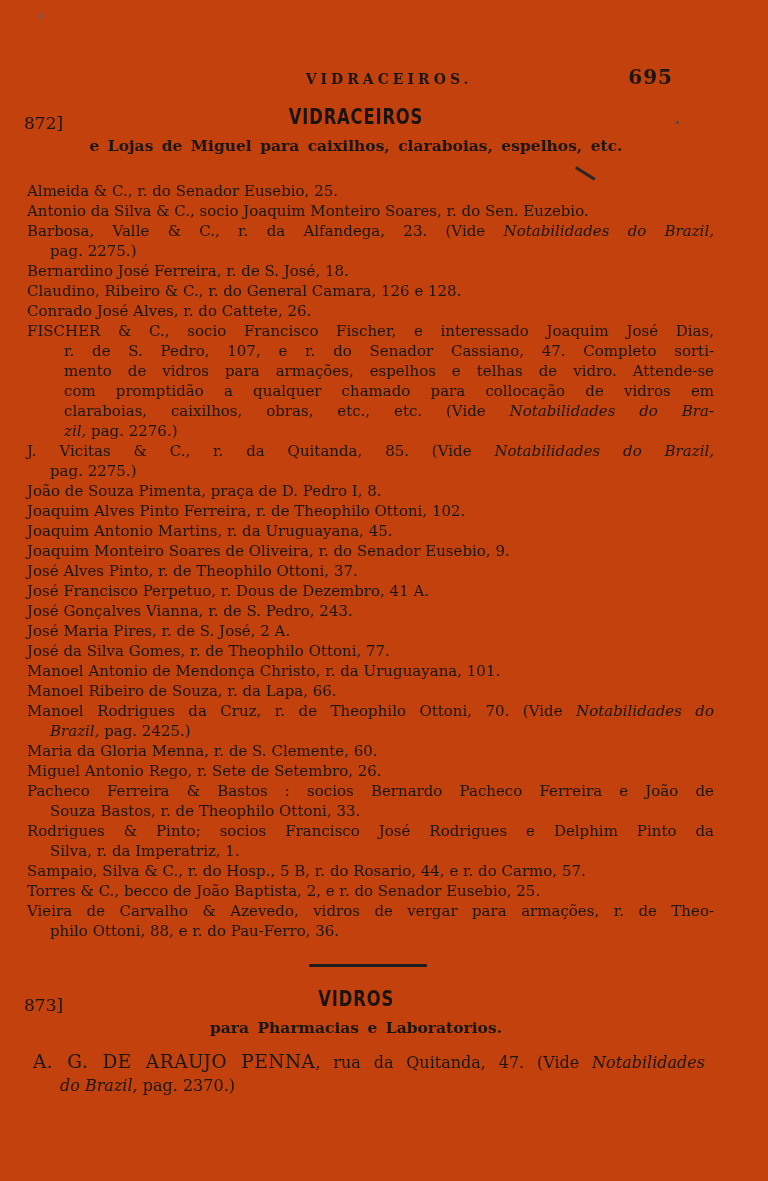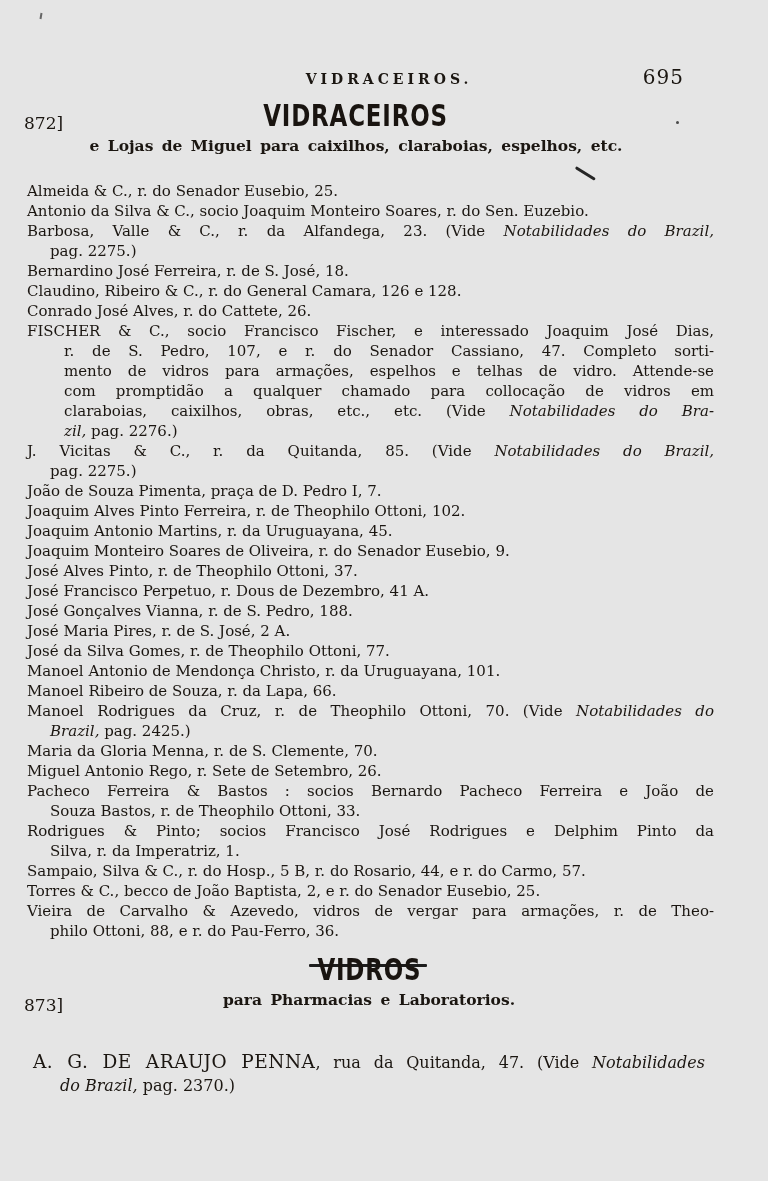--- a/index.html
+++ b/index.html
@@ -4,42 +4,42 @@
 <style>
   html, body { margin: 0; padding: 0; }
   body {
     width: 768px; height: 1181px;
     background: #ffffff;
     font-family: "DejaVu Serif", "Liberation Serif", serif;
     color: #1b1611;
     position: relative;
     overflow: hidden;
   }
-  .page { position: absolute; inset: 0; background: #e5e5e5; }
+  .page { position: absolute; inset: 0; background: #c2410c; }
 
   
   .running-head {
     position: absolute; top: 71px; left: 50%; transform: translateX(-47%);
     font-weight: bold; font-size: 14px; letter-spacing: 4px;
   }
   .page-number {
-    position: absolute; top: 65px; right: 84px;
-    font-weight: normal; font-size: 20px; letter-spacing: 1px;
+    position: absolute; top: 65px; right: 95px;
+    font-weight: bold; font-size: 20px; letter-spacing: 1px;
   }
 
   
   .ref-number { position: absolute; left: 24px; font-size: 17px; }
   .ref-1 { top: 113px; }
   .ref-2 { top: 995px; }
   .center-col { position: absolute; left: 0; width: 712px; text-align: center; }
   .head-1 { top: 104px; }
-  .head-2 { top: 958px; padding-left: 13px; }
+  .head-2 { top: 986px; }
   .section-title {
     margin: 0; font-family: "DejaVu Sans", "Liberation Sans", sans-serif;
-    font-weight: bold; font-size: 28px; line-height: 26px; color: #191410;
+    font-weight: bold; font-size: 20px; line-height: 26px; color: #191410;
   }
   .section-title .squeeze { display: inline-block; transform: scaleX(0.82) scaleY(1.05); transform-origin: center; letter-spacing: 1px; }
   .section-subtitle {
     margin: 7px 0 0 0; font-weight: bold; font-size: 15.5px; line-height: 18px;
     word-spacing: 3px;
   }
 
   
   .entries { position: absolute; font-size: 15px; }
   .entries-1 { top: 181px; left: 27px; width: 687px; line-height: 20px; }
@@ -115,58 +115,58 @@
         <span class="ln j"><span>mento de vidros para armações, espelhos e telhas de vidro. Attende-se</span></span>
         <span class="ln j"><span>com promptidão a qualquer chamado para collocação de vidros em</span></span>
         <span class="ln j"><span>claraboias, caixilhos, obras, etc., etc. (Vide </span><i>Notabilidades do Bra-</i></span>
         <span class="ln"><i>zil,</i><span> pag. 2276.)</span></span>
       </p>
       <p class="entry">
         <span class="ln j"><span>J. Vicitas &amp; C., r. da Quitanda, 85. (Vide </span><i>Notabilidades do Brazil,</i></span>
         <span class="ln"><span>pag. 2275.)</span></span>
       </p>
       <p class="entry">
-        <span class="ln"><span>João de Souza Pimenta, praça de D. Pedro I, 7.</span></span>
+        <span class="ln"><span>João de Souza Pimenta, praça de D. Pedro I, 8.</span></span>
       </p>
       <p class="entry">
         <span class="ln"><span>Joaquim Alves Pinto Ferreira, r. de Theophilo Ottoni, 102.</span></span>
       </p>
       <p class="entry">
         <span class="ln"><span>Joaquim Antonio Martins, r. da Uruguayana, 45.</span></span>
       </p>
       <p class="entry">
         <span class="ln"><span>Joaquim Monteiro Soares de Oliveira, r. do Senador Eusebio, 9.</span></span>
       </p>
       <p class="entry">
         <span class="ln"><span>José Alves Pinto, r. de Theophilo Ottoni, 37.</span></span>
       </p>
       <p class="entry">
         <span class="ln"><span>José Francisco Perpetuo, r. Dous de Dezembro, 41 A.</span></span>
       </p>
       <p class="entry">
-        <span class="ln"><span>José Gonçalves Vianna, r. de S. Pedro, 188.</span></span>
+        <span class="ln"><span>José Gonçalves Vianna, r. de S. Pedro, 243.</span></span>
       </p>
       <p class="entry">
         <span class="ln"><span>José Maria Pires, r. de S. José, 2 A.</span></span>
       </p>
       <p class="entry">
         <span class="ln"><span>José da Silva Gomes, r. de Theophilo Ottoni, 77.</span></span>
       </p>
       <p class="entry">
         <span class="ln"><span>Manoel Antonio de Mendonça Christo, r. da Uruguayana, 101.</span></span>
       </p>
       <p class="entry">
         <span class="ln"><span>Manoel Ribeiro de Souza, r. da Lapa, 66.</span></span>
       </p>
       <p class="entry">
         <span class="ln j"><span>Manoel Rodrigues da Cruz, r. de Theophilo Ottoni, 70. (Vide </span><i>Notabilidades do</i></span>
         <span class="ln"><i>Brazil,</i><span> pag. 2425.)</span></span>
       </p>
       <p class="entry">
-        <span class="ln"><span>Maria da Gloria Menna, r. de S. Clemente, 70.</span></span>
+        <span class="ln"><span>Maria da Gloria Menna, r. de S. Clemente, 60.</span></span>
       </p>
       <p class="entry">
         <span class="ln"><span>Miguel Antonio Rego, r. Sete de Setembro, 26.</span></span>
       </p>
       <p class="entry">
         <span class="ln j"><span>Pacheco Ferreira &amp; Bastos : socios Bernardo Pacheco Ferreira e João de</span></span>
         <span class="ln"><span>Souza Bastos, r. de Theophilo Ottoni, 33.</span></span>
       </p>
       <p class="entry">
         <span class="ln j"><span>Rodrigues &amp; Pinto; socios Francisco José Rodrigues e Delphim Pinto da</span></span>

